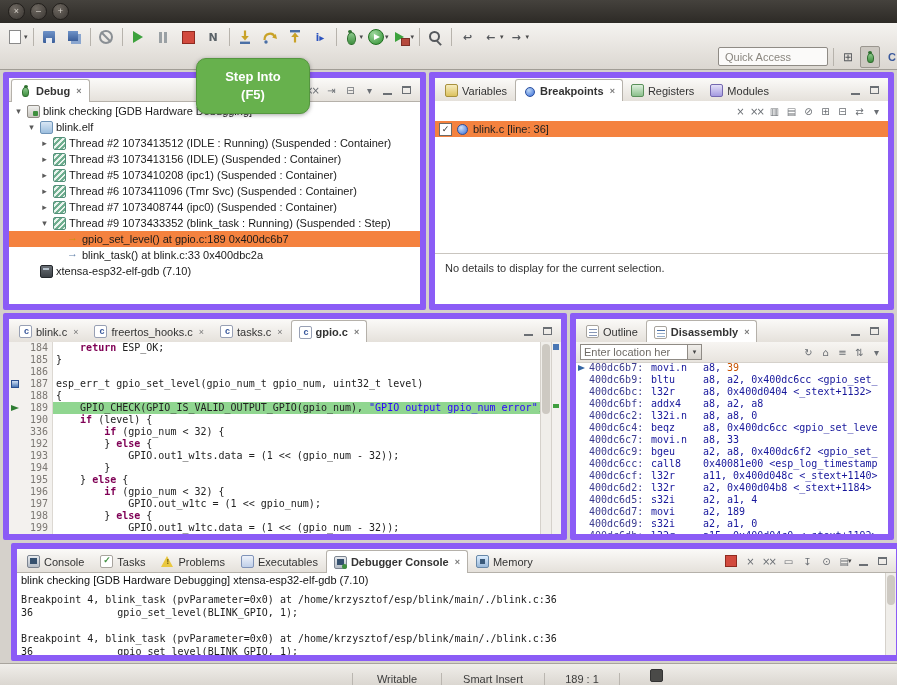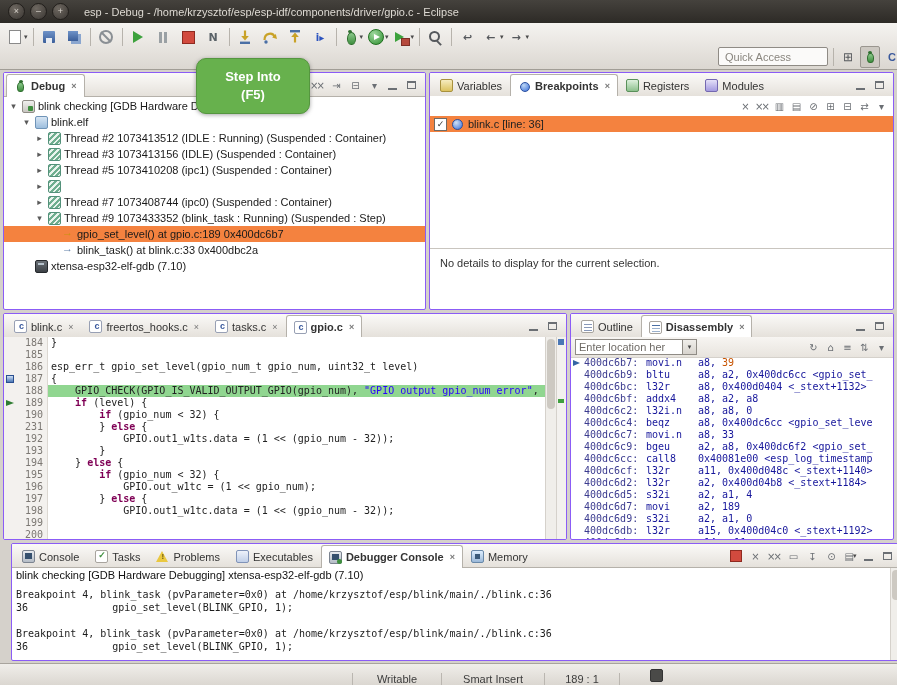--- a/index.html
+++ b/index.html
@@ -55,21 +55,21 @@
   #persp{position:absolute;left:838px;top:23px;display:flex;gap:2px;align-items:center}
   .pbtn{width:18px;height:20px;display:inline-flex;align-items:center;justify-content:center;border:1px solid transparent;border-radius:2px;color:#55585c}
   .pbtn.active{background:#cdc9c2;border-color:#9a968f}
 
   
   #tooltip{position:absolute;left:196px;top:58px;width:112px;height:54px;z-index:999;
     background:var(--tip-green);border:1px solid #55963f;border-radius:10px;box-shadow:0 1px 4px rgba(0,0,0,.35);
     color:#fff;font-size:13px;font-weight:bold;display:flex;flex-direction:column;align-items:center;justify-content:center;line-height:18px}
 
   
-  .panel{position:absolute;background:#fff;border:1px solid #8b5cf6;border-radius:2px;overflow:hidden;box-sizing:border-box}
+  .panel{position:absolute;background:#fff;border:6px solid #8b5cf6;border-radius:2px;overflow:hidden;box-sizing:border-box}
   .tabbar{height:23px;background:linear-gradient(#fbfaf8,#e5e1db);border-bottom:1px solid #b5b1aa;
     display:flex;align-items:flex-end;padding:0 2px;position:relative}
   .tab{height:21px;display:inline-flex;align-items:center;padding:0 7px;gap:4px;color:#333;
     border:1px solid transparent;border-bottom:none;white-space:nowrap}
   .tab.sel{background:#fff;border-color:#b5b1aa;border-top-left-radius:3px;border-top-right-radius:3px;
     font-weight:bold;height:22px;margin-bottom:-1px}
   .tclose{font-size:9px;color:#777;margin-left:2px}
   .winbtns{margin-left:auto;display:flex;align-items:center;gap:2px;padding:0 3px 3px 0}
   .vbtn{width:17px;height:16px;display:inline-flex;align-items:center;justify-content:center;color:#6b6f74;font-size:10px;
     font-family:"DejaVu Sans",sans-serif;border-radius:2px;letter-spacing:-2px}
@@ -196,21 +196,20 @@
 </style>
 </head>
 <body style="--sel-orange: #f4823f; --cur-green: #90d690; --tip-green: #67b14d;">
 
 <div id="titlebar">
   <span id="win-controls" style="display:flex">
       <span class="wbtn">×</span>
       <span class="wbtn">–</span>
       <span class="wbtn">+</span>
     </span>
-  <span id="window-title">esp - Debug - /home/krzysztof/esp/esp-idf/components/driver/gpio.c - Eclipse</span>
 </div>
 
 <div id="toolbar">
   <div id="toolbar-row">
       <span class="tbtn">
         <span class="tico tico-doc"></span>
         <span class="dd">▾</span>
       </span>
       <span class="tsep"></span>
       <span class="tbtn">
@@ -361,20 +360,21 @@
         <span class="tlab">Thread #3 1073413156 (IDLE) (Suspended : Container)</span>
       </div>
       <div class="trow" style="padding-left: 30px;">
         <span class="texp">▸</span>
         <span class="vi vi-thread"></span>
         <span class="tlab">Thread #5 1073410208 (ipc1) (Suspended : Container)</span>
       </div>
       <div class="trow" style="padding-left: 30px;">
         <span class="texp">▸</span>
         <span class="vi vi-thread"></span>
+        <span class="tlab">Thread #6 1073411096 (Tmr Svc) (Suspended : Container)</span>
       </div>
       <div class="trow" style="padding-left: 30px;">
         <span class="texp">▸</span>
         <span class="vi vi-thread"></span>
         <span class="tlab">Thread #7 1073408744 (ipc0) (Suspended : Container)</span>
       </div>
       <div class="trow" style="padding-left: 30px;">
         <span class="texp">▾</span>
         <span class="vi vi-thread"></span>
         <span class="tlab">Thread #9 1073433352 (blink_task : Running) (Suspended : Step)</span>
@@ -504,32 +504,33 @@
         <div class="rl"></div>
       </div>
     <div id="ed-nums">
         <div class="ln">184</div>
         <div class="ln">185</div>
         <div class="ln">186</div>
         <div class="ln">187</div>
         <div class="ln">188</div>
         <div class="ln">189</div>
         <div class="ln">190</div>
-        <div class="ln">231</div>
+        <div class="ln">336</div>
         <div class="ln">192</div>
         <div class="ln">193</div>
         <div class="ln">194</div>
         <div class="ln">195</div>
         <div class="ln">196</div>
         <div class="ln">197</div>
         <div class="ln">198</div>
         <div class="ln">199</div>
         <div class="ln">200</div>
       </div>
     <div id="ed-code">
+        <div class="cl">    <span class="kw">return</span> ESP_OK;</div>
         <div class="cl">}</div>
         <div class="cl">&nbsp;</div>
         <div class="cl">esp_err_t gpio_set_level(gpio_num_t gpio_num, uint32_t level)</div>
         <div class="cl">{</div>
         <div class="cl cur">    GPIO_CHECK(GPIO_IS_VALID_OUTPUT_GPIO(gpio_num), <span class="str">"GPIO output gpio_num error"</span>, ESP</div>
         <div class="cl">    <span class="kw">if</span> (level) {</div>
         <div class="cl">        <span class="kw">if</span> (gpio_num &lt; 32) {</div>
         <div class="cl">        } <span class="kw">else</span> {</div>
         <div class="cl">            GPIO.out1_w1ts.data = (1 &lt;&lt; (gpio_num - 32));</div>
         <div class="cl">        }</div>

